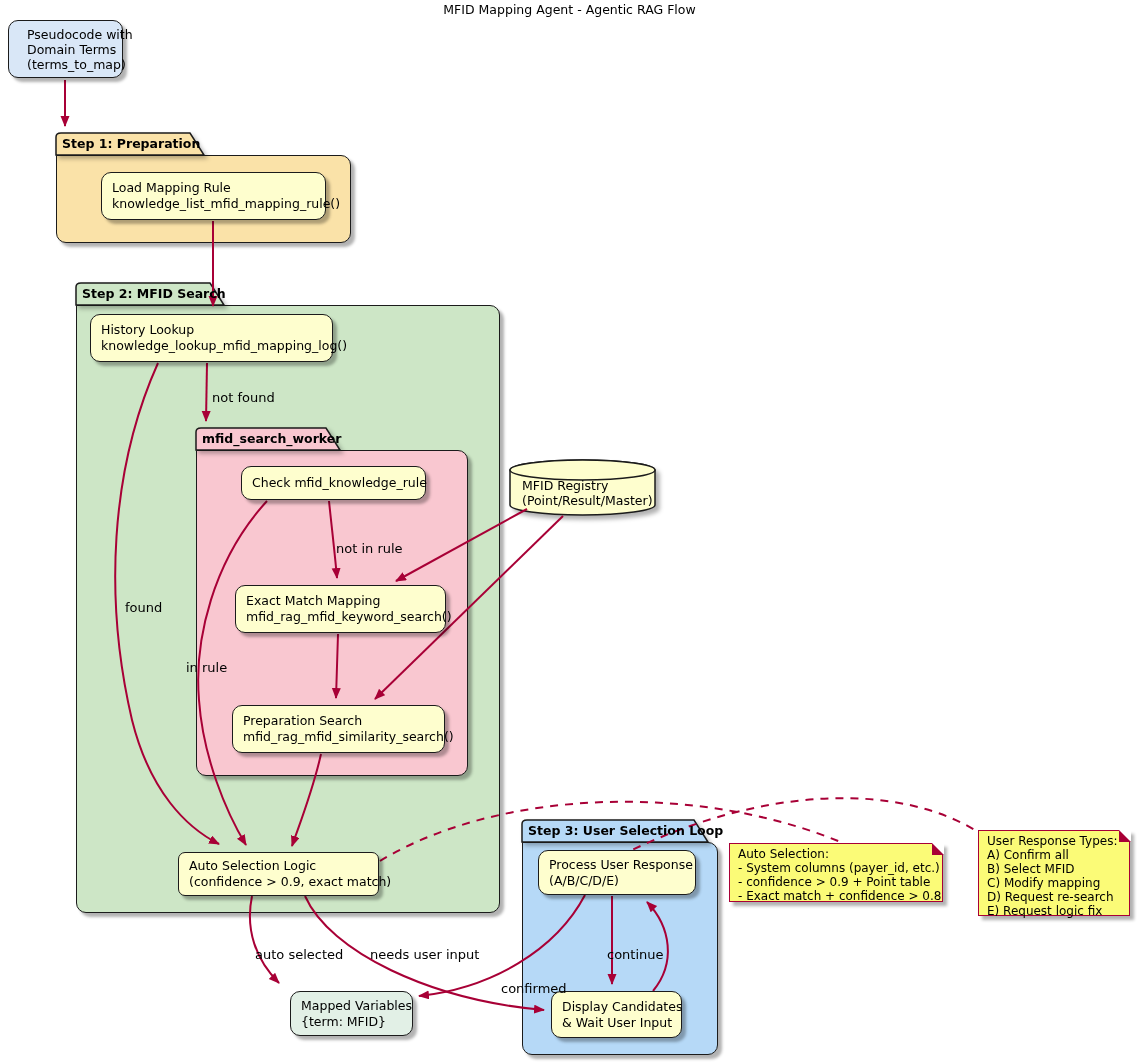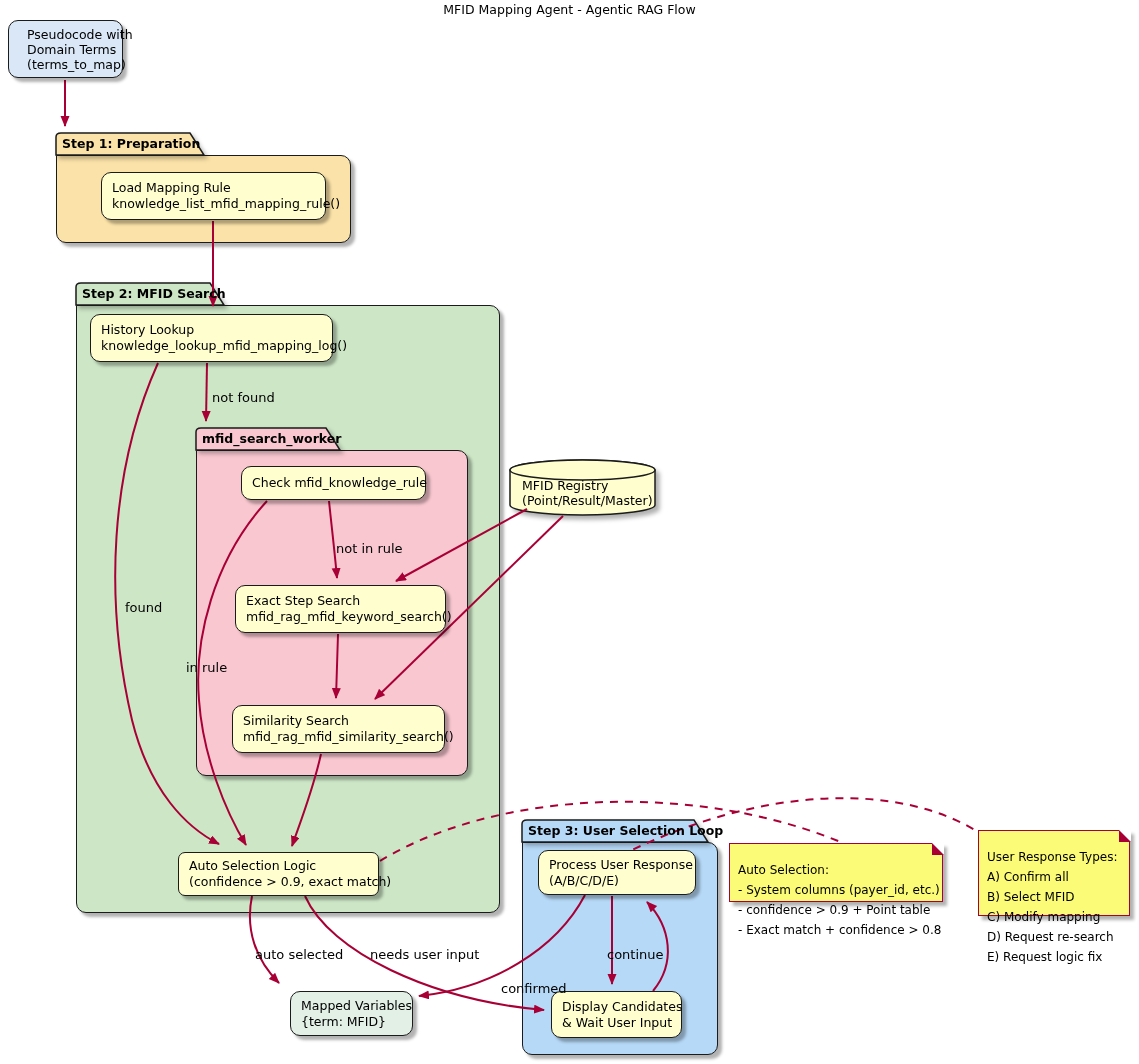--- a/index.html
+++ b/index.html
@@ -27,21 +27,21 @@
   .node{position:absolute;background:var(--node-fill);border:1.5px solid #1b1b1b;border-radius:10px;
         box-shadow:4px 4px 3px rgba(0,0,0,0.3);box-sizing:border-box;z-index:10;
         display:flex;flex-direction:column;justify-content:center;
         font-size:12.5px;line-height:16px;padding:5px 10px;white-space:pre;}
   .node.blue{background:var(--pseudocode-fill);}
   .node.green{background:var(--mapped-fill);}
   .dbtext{position:absolute;z-index:10;font-size:12.5px;line-height:15px;white-space:pre;}
   
   .note{position:absolute;background:var(--note-fill);border:1.5px solid var(--note-border);
         box-shadow:4px 4px 3px rgba(0,0,0,0.3);box-sizing:border-box;z-index:10;
-        font-size:12px;line-height:20px;padding:16px 8px;white-space:pre;}
+        font-size:12px;line-height:14px;padding:3px 8px;white-space:pre;}
   .note::before{content:'';position:absolute;top:-1.5px;right:-1.5px;width:0;height:0;
         border-style:solid;border-width:0 12px 12px 0;
         border-color:#fff #fff var(--note-border) var(--note-border);}
   .elabel{position:absolute;z-index:10;font-size:13px;white-space:nowrap;}
 </style>
 </head>
 <body>
 
 <div id="canvas">
 
@@ -95,23 +95,23 @@
   <div class="tab-label" style="left:528px;top:823px;">Step 3: User Selection Loop</div>
 
   <div class="node blue" style="left:8px;top:20px;width:115px;height:58px;line-height:15px;padding-left:18px;">Pseudocode with
 Domain Terms
 (terms_to_map)</div>
   <div class="node" style="left:101px;top:172px;width:225px;height:48px;">Load Mapping Rule
 knowledge_list_mfid_mapping_rule()</div>
   <div class="node" style="left:90px;top:314px;width:243px;height:48px;">History Lookup
 knowledge_lookup_mfid_mapping_log()</div>
   <div class="node" style="left:241px;top:466px;width:185px;height:34px;">Check mfid_knowledge_rule</div>
-  <div class="node" style="left:235px;top:585px;width:211px;height:48px;">Exact Step Search
+  <div class="node" style="left:235px;top:585px;width:211px;height:48px;">Exact Match Mapping
 mfid_rag_mfid_keyword_search()</div>
-  <div class="node" style="left:232px;top:705px;width:213px;height:48px;">Similarity Search
+  <div class="node" style="left:232px;top:705px;width:213px;height:48px;">Preparation Search
 mfid_rag_mfid_similarity_search()</div>
   <div class="node" style="left:178px;top:852px;width:201px;height:44px;border-radius:7px;">Auto Selection Logic
 (confidence &gt; 0.9, exact match)</div>
   <div class="node" style="left:538px;top:850px;width:158px;height:45px;">Process User Response
 (A/B/C/D/E)</div>
   <div class="node" style="left:551px;top:991px;width:131px;height:47px;">Display Candidates
 &amp; Wait User Input</div>
   <div class="node green" style="left:290px;top:991px;width:123px;height:45px;">Mapped Variables
 {term: MFID}</div>
 

